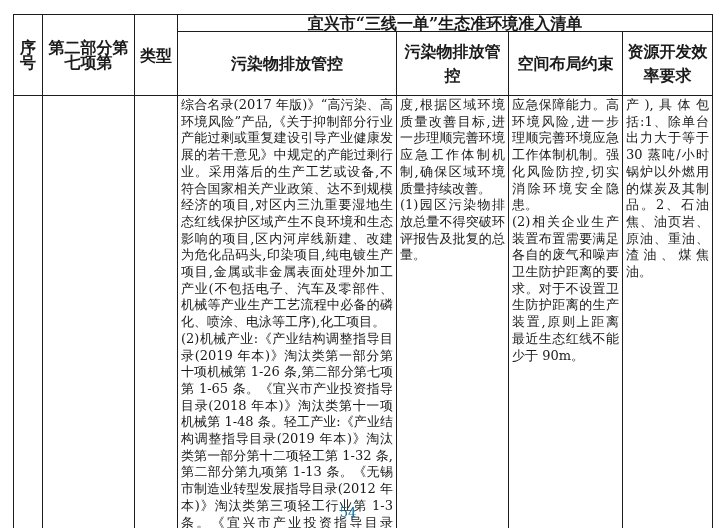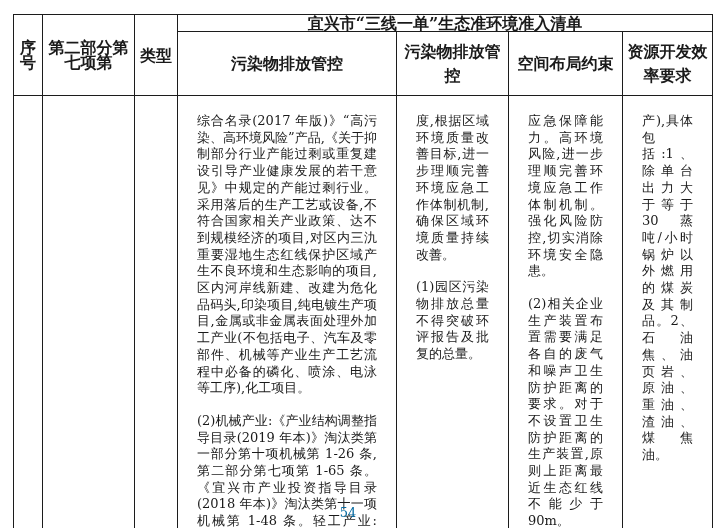--- a/index.html
+++ b/index.html
@@ -63,21 +63,21 @@
   
   tr.brow td {
     height: 400px;
     vertical-align: top;
     font-size: 13px;
     line-height: 16.7px;
     text-align: justify;
     text-justify: inter-ideograph;
   }
   tr.brow td p {
-    margin: 16px;
+    margin: 0;
     padding: 0;
   }
   td.cell-resource {
     font-size: 12.5px;
   }
   .pageno {
     position: absolute;
     left: 0;
     top: 505px;
     width: 696px;

